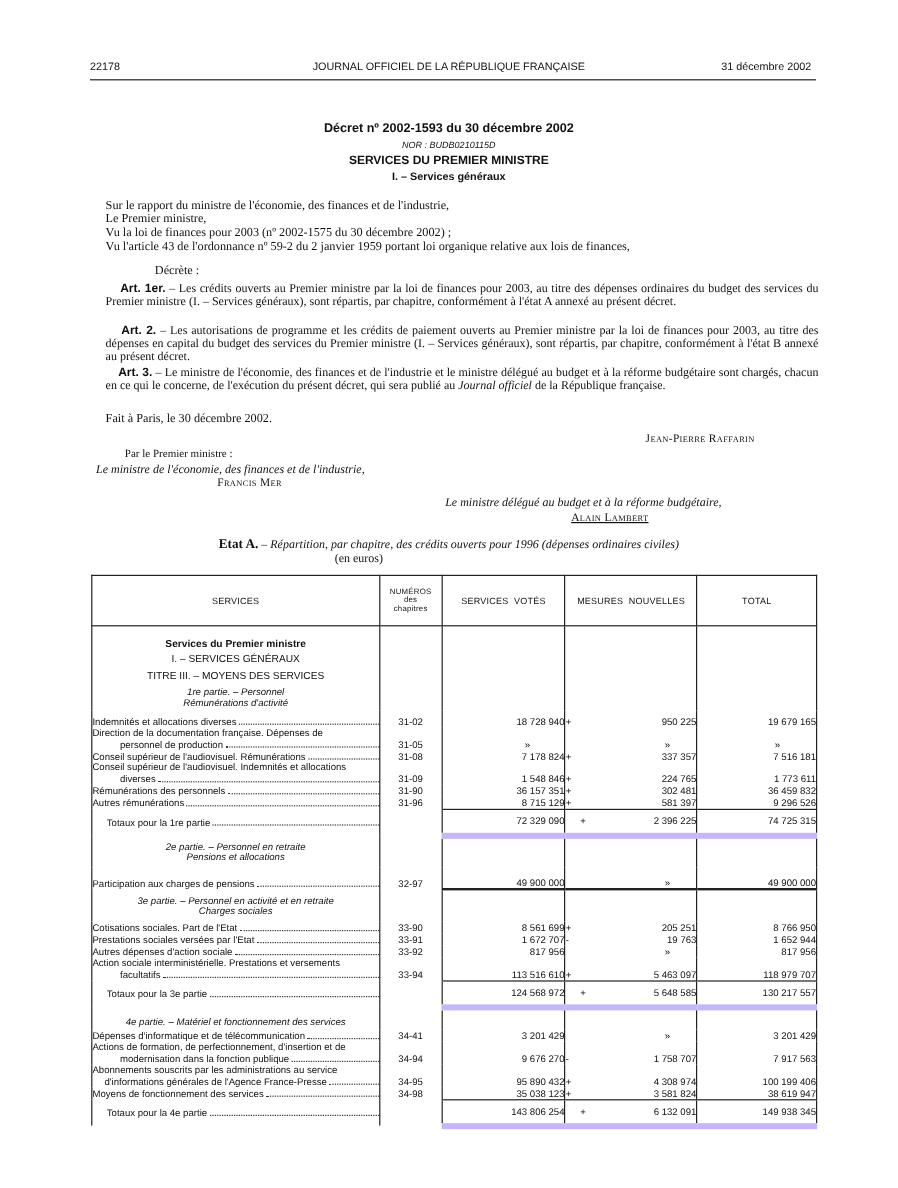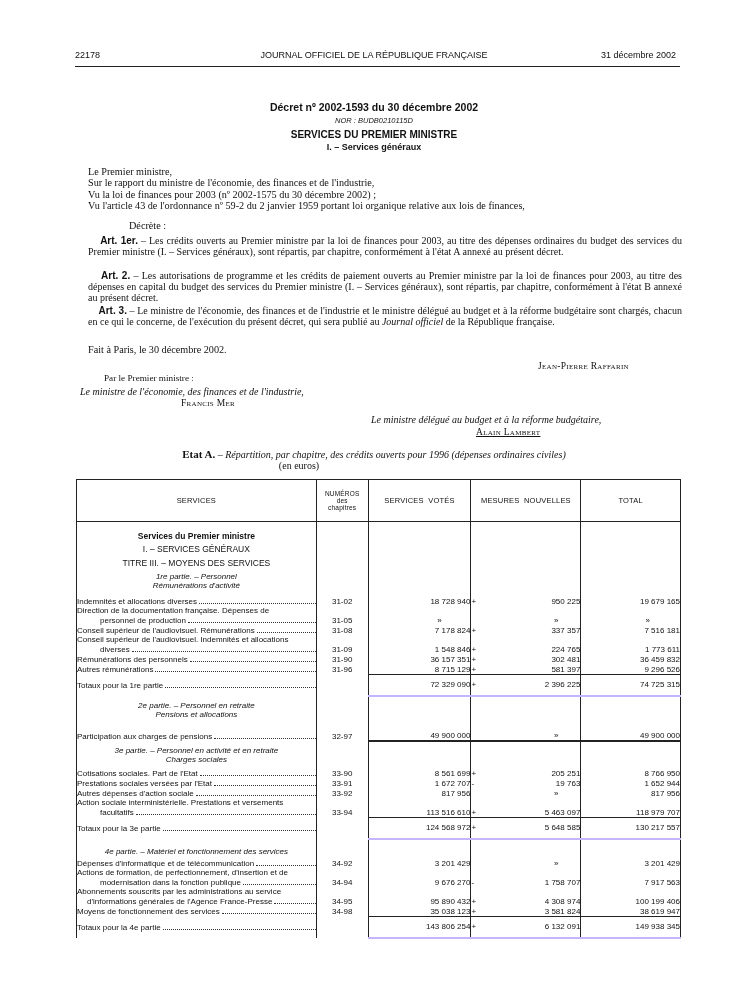--- a/index.html
+++ b/index.html
@@ -52,44 +52,44 @@
   .lead { display: flex; align-items: baseline; }
   .lead .txt { white-space: nowrap; }
   .lead .dots { flex: 1; border-bottom: 1px dotted #333; margin-left: 2px; height: 7px; }
   .wrap2 { line-height: 9px; text-align: justify; }
   .hd { text-align: center; }
   .hd-b { font-weight: bold; font-size: 8.5px; }
   .hd-n { font-size: 8.5px; }
   .hd-i { font-style: italic; font-size: 8px; line-height: 9px; }
   tr.sec td { vertical-align: bottom; }
   tr.r td { height: 9px; line-height: 9px; vertical-align: bottom; }
-  tr.sub td.nv, tr.sub td.mn, tr.sub td.tot { border-top: 1px solid #222; border-bottom: 2px solid #c4b5fd; }
-  tr.sub td { height: 18px; vertical-align: middle; }
+  tr.sub td.nv, tr.sub td.mn, tr.sub td.tot { border-top: 1px solid #222; border-bottom: 5px solid #c4b5fd; }
+  tr.sub td { height: 18px; vertical-align: middle; padding-left: 12px; }
   tr.single td.nv, tr.single td.mn, tr.single td.tot { border-bottom: 2px solid #222; }
   .indent { padding-left: 23px; }
   .ml30 { padding-left: 30px; }
 </style>
 </head>
 <body>
 
 <div class="hdr sans">
   <span class="pg">22178</span>
   <span class="jt">JOURNAL OFFICIEL DE LA RÉPUBLIQUE FRANÇAISE</span>
   <span class="dt">31 décembre 2002</span>
 </div>
 <div class="hdr-rule"></div>
 
 <div class="center sans t1">Décret nº 2002-1593 du 30 décembre 2002</div>
 <div class="center sans t2">NOR : BUDB0210115D</div>
 <div class="center sans t3">SERVICES DU PREMIER MINISTRE</div>
 <div class="center sans t4">I. – Services généraux</div>
 
 <div class="body-text pre">
+  <div>Sur le rapport du ministre de l'économie, des finances et de l'industrie,</div>
   <div>Le Premier ministre,</div>
-  <div>Sur le rapport du ministre de l'économie, des finances et de l'industrie,</div>
   <div>Vu la loi de finances pour 2003 (nº 2002-1575 du 30 décembre 2002) ;</div>
   <div>Vu l'article 43 de l'ordonnance nº 59-2 du 2 janvier 1959 portant loi organique relative aux lois de finances,</div>
 </div>
 <div class="decrete">Décrète :</div>
 
 <div class="art a1">&nbsp;&nbsp;&nbsp;&nbsp;<b>Art. 1er.</b><span> – Les crédits ouverts au Premier ministre par la loi de finances pour 2003, au titre des dépenses ordinaires du budget des services du Premier ministre (I. – Services généraux), sont répartis, par chapitre, conformément à l'état A annexé au présent décret.</span></div>
 <div class="art a2">&nbsp;&nbsp;&nbsp;&nbsp;<b>Art. 2.</b><span> – Les autorisations de programme et les crédits de paiement ouverts au Premier ministre par la loi de finances pour 2003, au titre des dépenses en capital du budget des services du Premier ministre (I. – Services généraux), sont répartis, par chapitre, conformément à l'état B annexé au présent décret.</span></div>
 <div class="art a3">&nbsp;&nbsp;&nbsp;&nbsp;<b>Art. 3.</b><span> – Le ministre de l'économie, des finances et de l'industrie et le ministre délégué au budget et à la réforme budgétaire sont chargés, chacun en ce qui le concerne, de l'exécution du présent décret, qui sera publié au </span><i>Journal officiel</i><span> de la République française.</span></div>
 
 <div class="fait">Fait à Paris, le 30 décembre 2002.</div>
@@ -332,21 +332,21 @@
         <td></td>
         <td></td>
     </tr>
     <tr class="r">
       <td class="svc">
           <div class="lead">
             <span class="txt">Dépenses d'informatique et de télécommunication</span>
             <span class="dots"></span>
           </div>
         </td>
-      <td class="ch">34-92</td>
+      <td class="ch">34-41</td>
       <td class="nv">3 201 429</td>
       <td class="mn"><span class="sign"></span><span class="amt" style="margin-right:22px">»</span></td>
       <td class="tot">3 201 429</td>
     </tr>
     <tr class="r">
       <td class="svc wrap2">
           <div>Actions de formation, de perfectionnement, d'insertion et de</div>
           <div class="lead indent">
             <span class="txt">modernisation dans la fonction publique</span>
             <span class="dots"></span>

